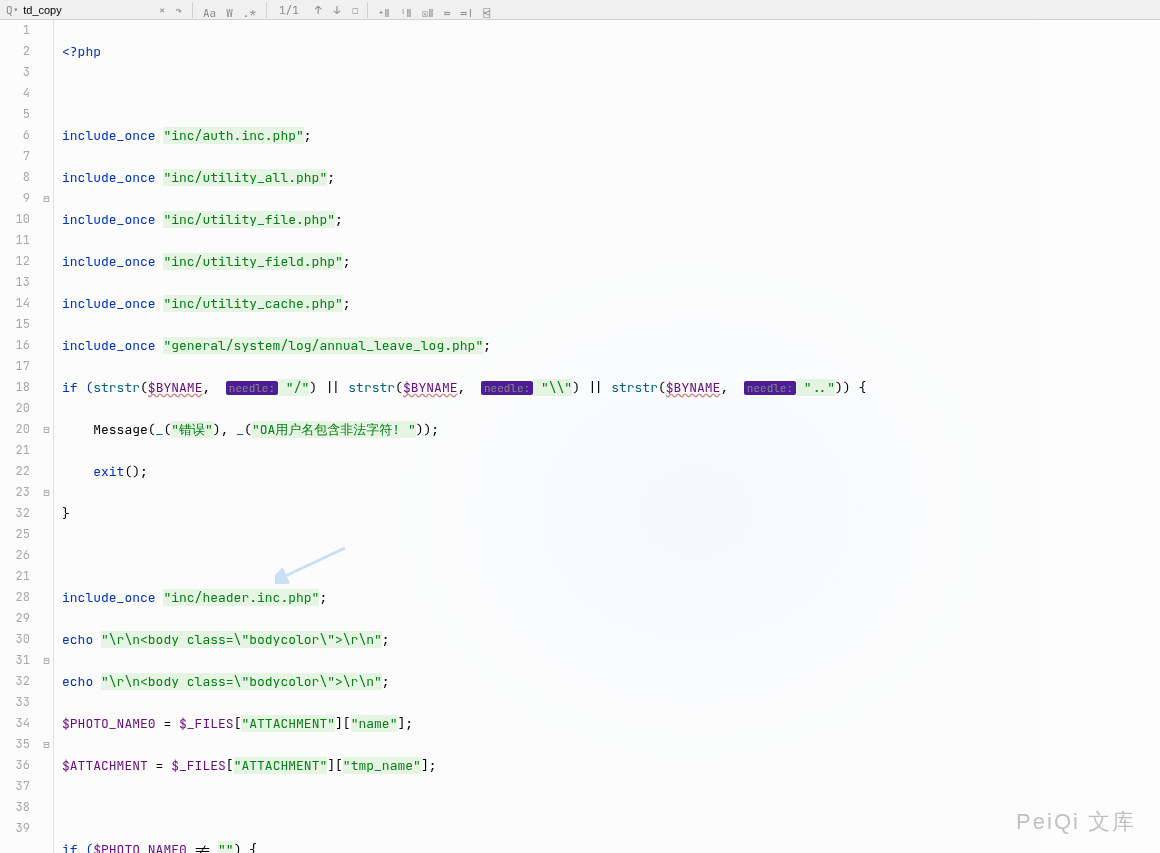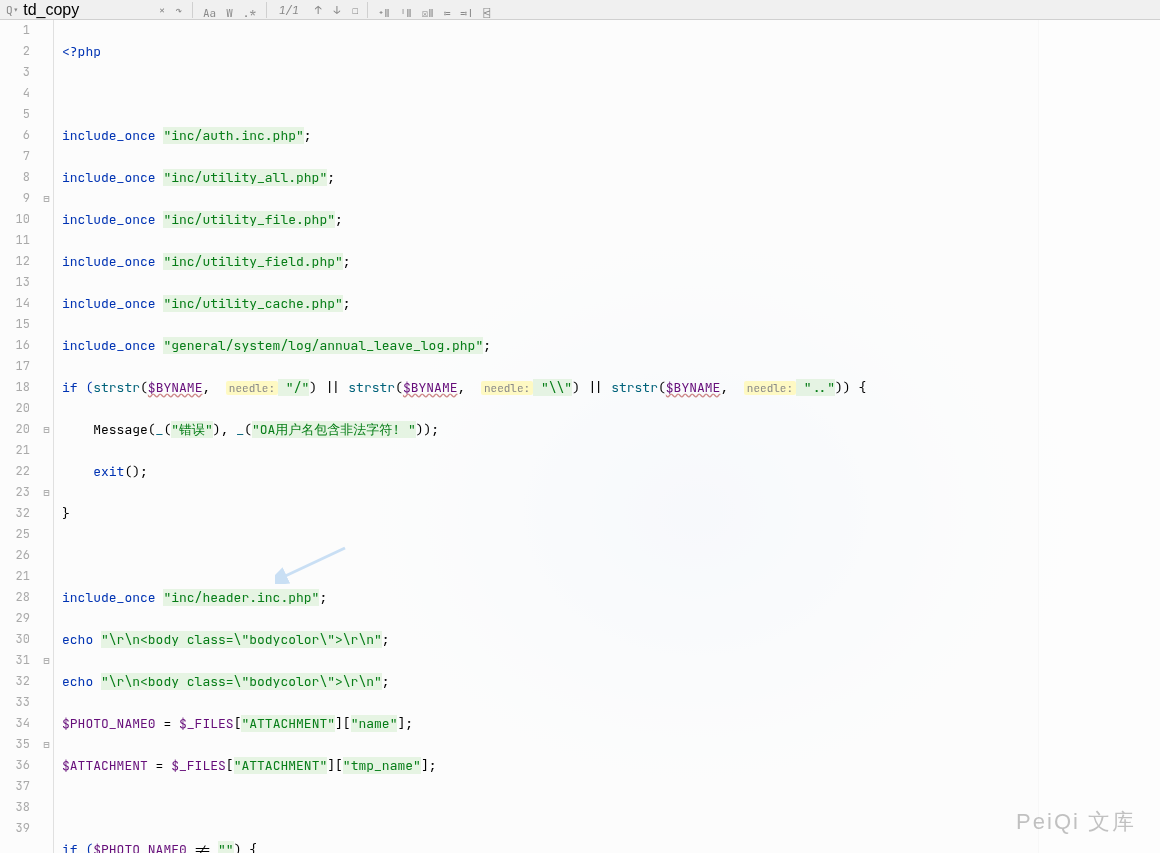--- a/index.html
+++ b/index.html
@@ -32,30 +32,30 @@
 .search-box {
   display: flex;
   align-items: center;
   gap: 4px;
   padding: 0 6px;
   width: 190px;
 }
 .search-box input {
   border: none;
   background: transparent;
-  font-size: 16px;
+  font-size: 11px;
   width: 120px;
   outline: none;
 }
 .search-actions { display: flex; gap: 6px; margin-left: auto; color: #888; }
 .act { cursor: pointer; font-size: 11px; color: #888; padding: 0 2px; }
 .tb-sep { width: 1px; height: 16px; background: #d0d0d0; margin: 0 2px; }
 .tb-group { display: flex; align-items: center; gap: 6px; padding: 0 6px; margin-top: 7px; }
 .tb-mid { display: flex; align-items: center; gap: 8px; padding: 0 4px; }
-.counter { padding: 0 10px; color: #888; font-style: italic; }
+.counter { padding: 0 10px; color: #888; }
 
 .editor-wrap {
   position: absolute;
   top: 20px;
   left: 0;
   right: 0;
   bottom: 0;
   display: flex;
   z-index: 1;
 }
@@ -87,21 +87,21 @@
   white-space: pre;
   padding-left: 8px;
   position: relative;
 }
 .line { height: 21px; position: relative; }
 .kw { color: #0033b3; }
 .fn { color: #00627a; }
 .str { color: #067d17; background: rgba(190,230,180,0.35); }
 .var { color: #660e7a; }
 .varw { color: #660e7a; text-decoration: wavy underline #c88; text-decoration-skip-ink: none; }
-.hint { color: #888; background: #fef9c3; padding: 0 3px; font-size: 11px; border-radius: 2px; }
+.hint { color: #888; background: #4c1d95; padding: 0 3px; font-size: 11px; border-radius: 2px; }
 .right-rail {
   position: absolute;
   top: 20px;
   right: 0;
   width: 122px;
   bottom: 0;
   background: rgba(245,245,245,0.8);
   border-left: 1px solid #e0e0e0;
 }
 .arrow {

